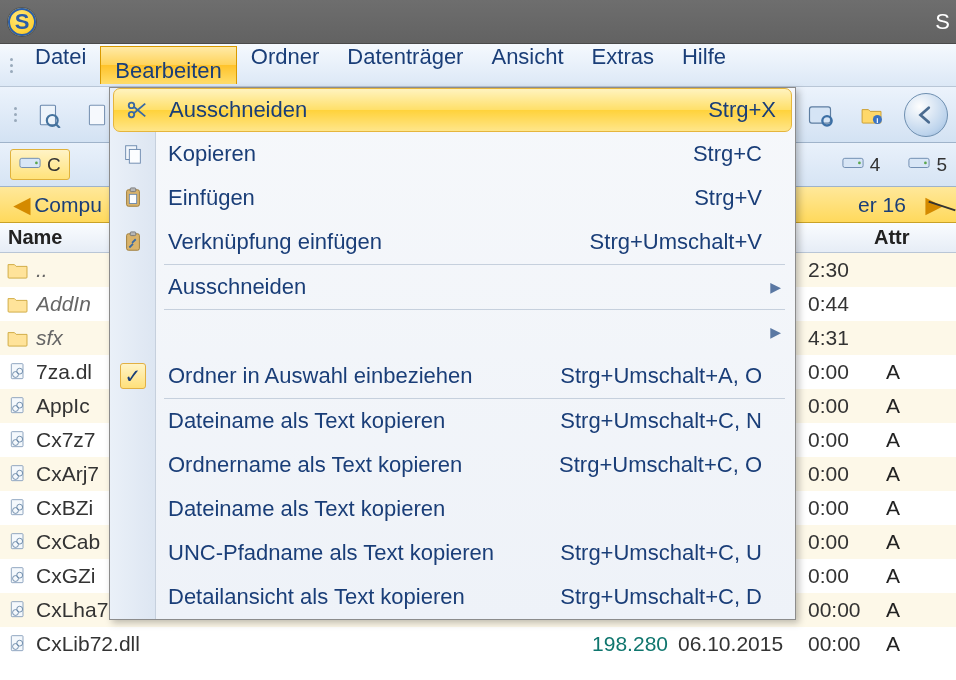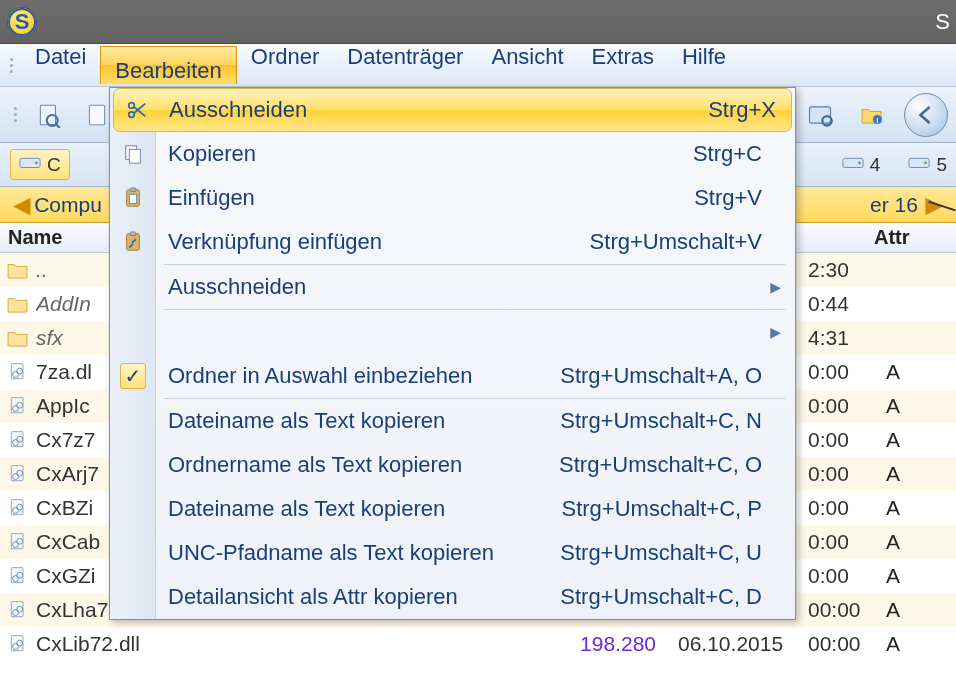--- a/index.html
+++ b/index.html
@@ -76,42 +76,42 @@
 
   
   .crumbbar{
     height:36px;
     background:linear-gradient(#ffe89a,#ffd95c);
     border-bottom:1px solid #c9a227;
     display:flex;align-items:center;padding:0 10px;font-size:21px;color:#1a3e78;
     justify-content:space-between; position:relative;
   }
   .crumb-arrow{color:#d48a00;font-weight:bold;padding:0 4px;}
-  .crumb-right{display:flex;align-items:flex-end;gap:4px;}
+  .crumb-right{display:flex;align-items:flex-end;gap:16px;}
   .crumb-rule{
     position:absolute;right:0;top:50%;width:28px;height:2px;background:#333;transform:rotate(18deg);
   }
 
   
   .list-header{
     height:30px;background:linear-gradient(#fafcff,#e6edf6);
     border-bottom:1px solid #b9c6d6;
     display:flex;align-items:center;font-size:20px;font-weight:bold;color:#222;
   }
   .col-name{flex:1 1 auto;padding-left:8px;}
   .col-attr{width:86px;text-align:left;padding-left:4px;}
 
   
   .filelist{font-size:21px;color:#333;}
   .row{height:34px;display:flex;align-items:center;border-bottom:1px solid transparent;}
   .row:nth-child(even){background:#fff;}
   .row:nth-child(odd){background:#fdf8e8;}
   .row .icon{width:24px;height:22px;margin:0 6px 0 6px;flex:0 0 24px;display:flex;align-items:center;justify-content:center;}
   .row .name{flex:1 1 auto;white-space:nowrap;overflow:hidden;}
-  .row .size{width:120px;text-align:right;padding-right:22px;color:#6d28d9;}
+  .row .size{width:120px;text-align:right;padding-right:10px;color:#0f766e;}
   .row .date{width:130px;color:#333;}
   .row .time{width:78px;color:#333;}
   .row .attr{width:70px;color:#222;}
   .row.dirup .name,.row.addins .name,.row.sfx .name{font-style:italic;color:#666;}
 
   
   .folder-icon{width:22px;height:18px;}
   .dll-icon{width:20px;height:20px;}
 
   
@@ -487,23 +487,22 @@
     <div class="dd-item">
       <span>Dateiname als Text kopieren</span>
       <span class="shortcut">Strg+Umschalt+C, N</span>
     </div>
     <div class="dd-item">
       <span>Ordnername als Text kopieren</span>
       <span class="shortcut">Strg+Umschalt+C, O</span>
     </div>
     <div class="dd-item">
       <span>Dateiname als Text kopieren</span>
-      <span class="shortcut">Strg+Umschalt+C, P</span>
     </div>
     <div class="dd-item">
       <span>UNC-Pfadname als Text kopieren</span>
       <span class="shortcut">Strg+Umschalt+C, U</span>
     </div>
     <div class="dd-item">
-      <span>Detailansicht als Attr kopieren</span>
+      <span>Detailansicht als Text kopieren</span>
       <span class="shortcut">Strg+Umschalt+C, D</span>
     </div>
   </div>
 
 </body></html>

